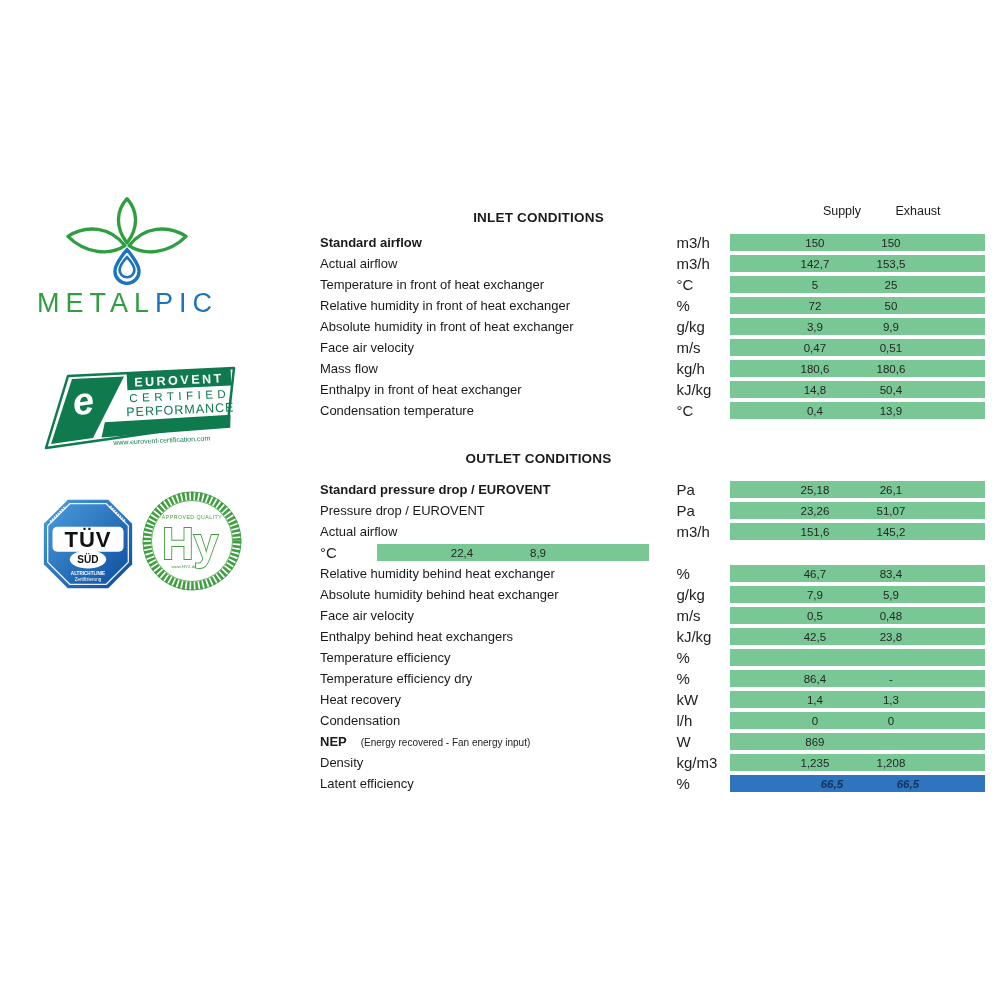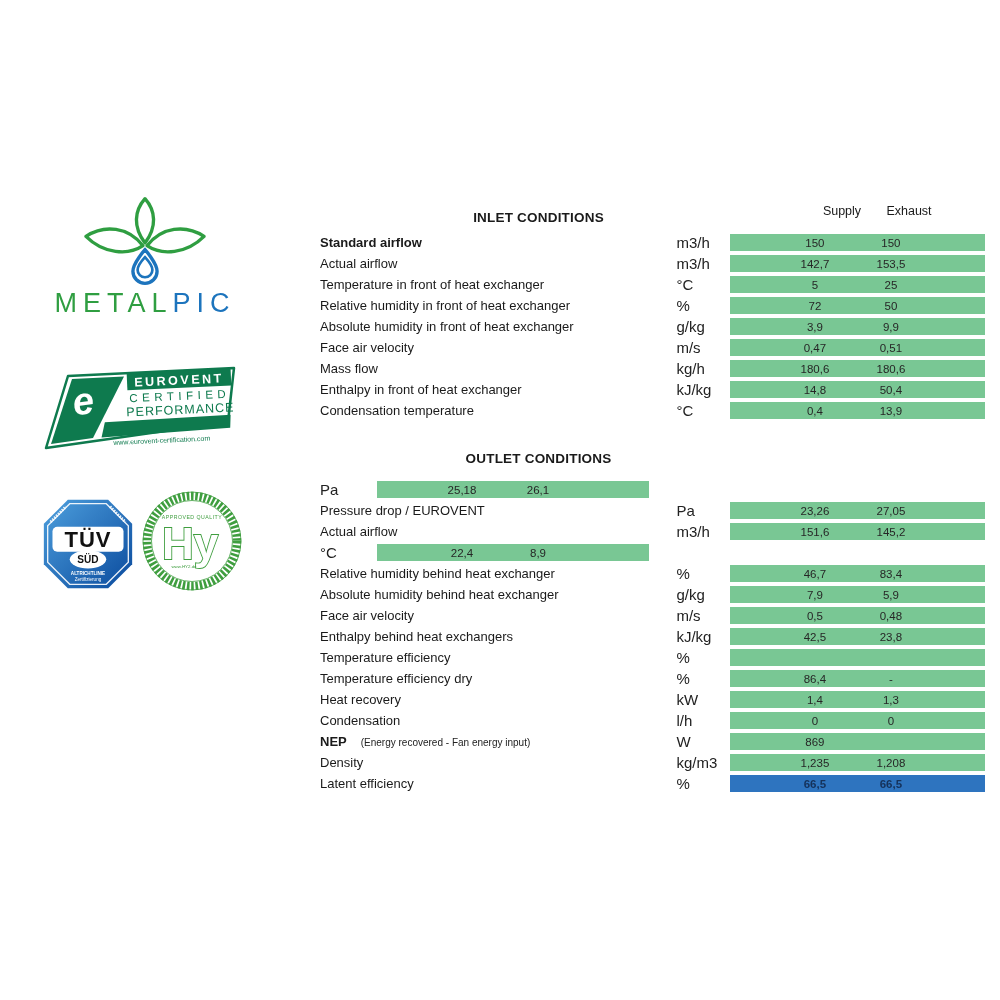--- a/index.html
+++ b/index.html
@@ -1,51 +1,51 @@
 <!DOCTYPE html>
 <html style="--bar-green: #79c794; --bar-blue: #2e74bf;"><head>
 <meta charset="utf-8">
 <style>
   html,body{margin:0;padding:0;background:#fff;}
   body{width:1000px;height:1000px;font-family:"Liberation Sans",sans-serif;color:#1a1a1a;}
   .page{position:relative;width:1000px;height:1000px;overflow:hidden;background:#fff;}
 
   
-  .logo-metalpic{position:absolute;left:54px;top:192px;width:182px;text-align:center;}
+  .logo-metalpic{position:absolute;left:36px;top:192px;width:182px;text-align:right;}
   .metalpic-word{font-size:27px;letter-spacing:6px;margin-top:-2px;white-space:nowrap;}
   .metalpic-word .green{color:#2f9e41;}
   .metalpic-word .blue{color:#1c74bd;}
   .logo-eurovent{position:absolute;left:38px;top:362px;width:200px;}
   .logo-tuv{position:absolute;left:40px;top:496px;width:96px;}
   .logo-hy{position:absolute;left:142px;top:490px;width:100px;}
 
   
   .sec-head{position:absolute;left:320px;width:665px;display:flex;align-items:baseline;}
   .sec-title{font-weight:bold;font-size:13.5px;flex:0 0 437px;letter-spacing:.2px;text-align:center;}
   .col-heads{position:relative;width:228px;height:18px;}
   .col-head{position:absolute;top:0;transform:translateX(-50%);font-weight:normal;font-size:12.5px;}
   .col-head.supply{left:85px;}
-  .col-head.exhaust{left:152px;}
+  .col-head.exhaust{left:161px;}
   #inlet-head{top:204px;}
   #outlet-head{top:451px;}
   .rows{position:absolute;left:320px;width:665px;}
   #inlet-rows{top:232px;}
   #outlet-rows{top:479px;}
   .row{display:flex;align-items:center;height:21px;}
   .lblwrap{width:380px;display:flex;align-items:baseline;}
   .lbl{font-size:13px;white-space:nowrap;}
   .row.bold .lbl{font-weight:bold;}
   .note{font-size:10px;color:#222;white-space:nowrap;padding-left:14px;}
   .unit{width:57px;font-size:15px;color:#222;}
   .bar{position:relative;width:272px;height:17px;background:var(--bar-green,#79c794);}
   .val{position:absolute;top:50%;transform:translate(-50%,-50%);font-size:11.5px;color:#262626;white-space:nowrap;}
   .val.supply{left:85px;}
   .val.exhaust{left:161px;}
   .row.hl .bar{background:var(--bar-blue,#2e74bf);}
-  .row.hl .val{font-weight:bold;color:#15325a;}
+  .row.hl .val{font-weight:bold;font-style:italic;color:#15325a;margin-left:17px;}
 </style>
 </head>
 <body>
 
 <div class="page">
 
   <div class="logo-metalpic">
     <svg width="182" height="94" viewBox="0 0 200 140">
       <g fill="none" stroke="#2f9e41" stroke-width="5" stroke-linejoin="round">
         <path d="M97,80 C75,52 40,48 12,66 C38,92 75,95 97,80 Z"></path>
@@ -208,34 +208,37 @@
           <span class="val exhaust">13,9</span>
         </span>
       </div>
     </div>
 
   <div class="sec-head" id="outlet-head">
     <span class="sec-title">OUTLET CONDITIONS</span>
   </div>
   <div class="rows" id="outlet-rows">
       <div class="row bold">
+        <span class="lblwrap">
+          <span class="lbl">Standard pressure drop  / EUROVENT</span>
+        </span>
         <span class="unit">Pa</span>
         <span class="bar">
           <span class="val supply">25,18</span>
           <span class="val exhaust">26,1</span>
         </span>
       </div>
       <div class="row">
         <span class="lblwrap">
           <span class="lbl">Pressure drop  / EUROVENT</span>
         </span>
         <span class="unit">Pa</span>
         <span class="bar">
           <span class="val supply">23,26</span>
-          <span class="val exhaust">27,05</span>
+          <span class="val exhaust">51,07</span>
         </span>
       </div>
       <div class="row">
         <span class="lblwrap">
           <span class="lbl">Actual airflow</span>
         </span>
         <span class="unit">m3/h</span>
         <span class="bar">
           <span class="val supply">151,6</span>
           <span class="val exhaust">145,2</span>

